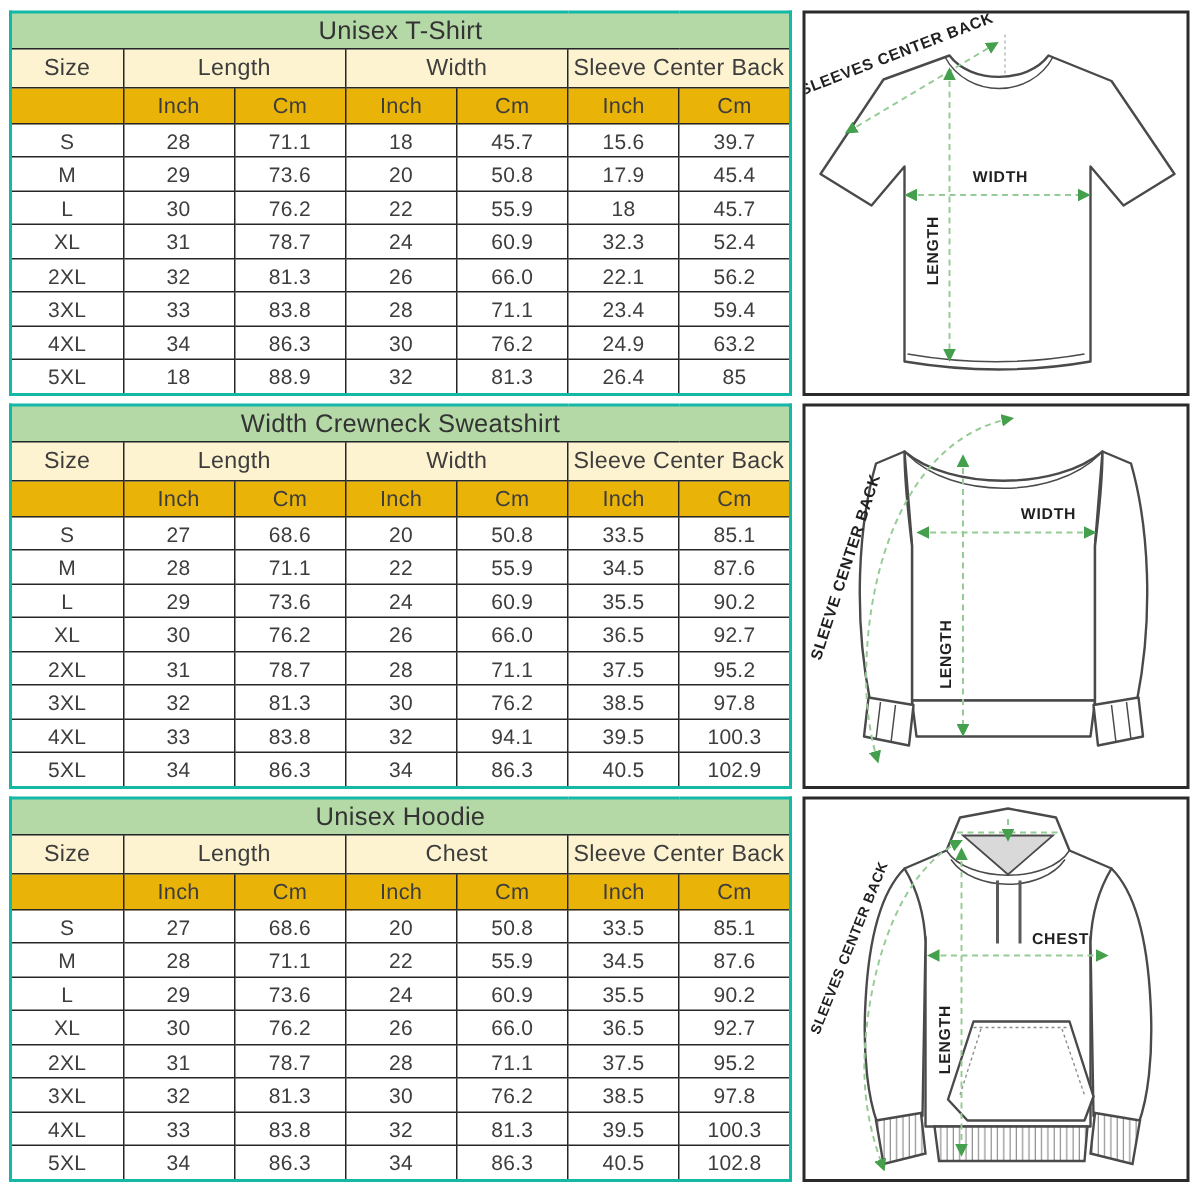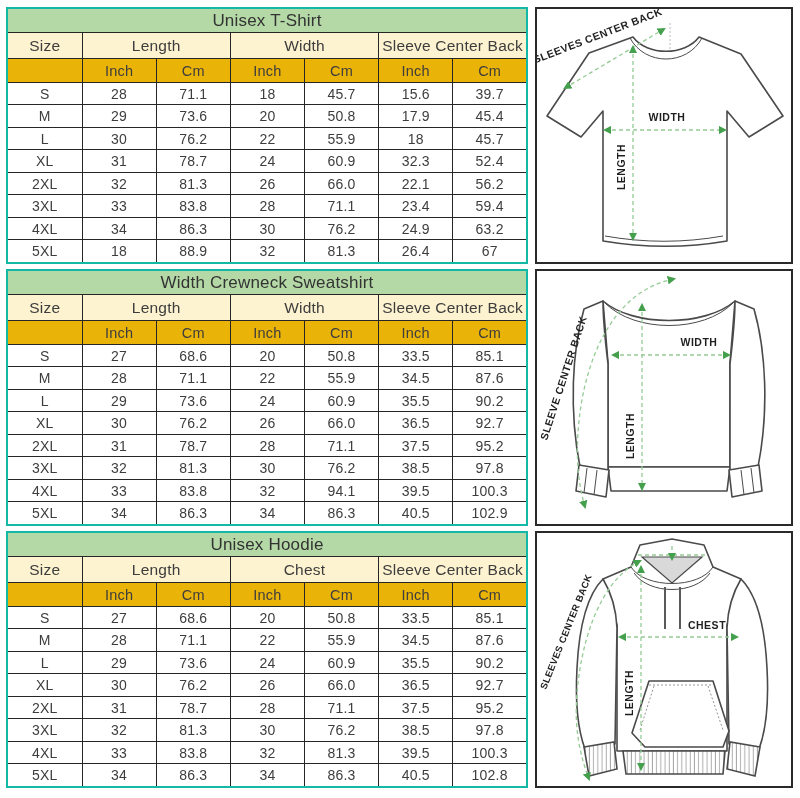--- a/index.html
+++ b/index.html
@@ -125,21 +125,21 @@
             <td>24.9</td>
             <td>63.2</td>
           </tr>
           <tr>
             <td>5XL</td>
             <td>18</td>
             <td>88.9</td>
             <td>32</td>
             <td>81.3</td>
             <td>26.4</td>
-            <td>67</td>
+            <td>85</td>
           </tr>
         </tbody>
     </table>
 
     <div class="diagram-box">
       <svg width="254" height="253" viewBox="0 0 254 253">
         <defs>
           <marker id="ar1" viewBox="0 0 6 6" refX="4.5" refY="3" markerWidth="6.5" markerHeight="6.5" orient="auto-start-reverse">
             <path d="M0,0 L6,3 L0,6 Z" fill="#44a04c"></path>
           </marker>

